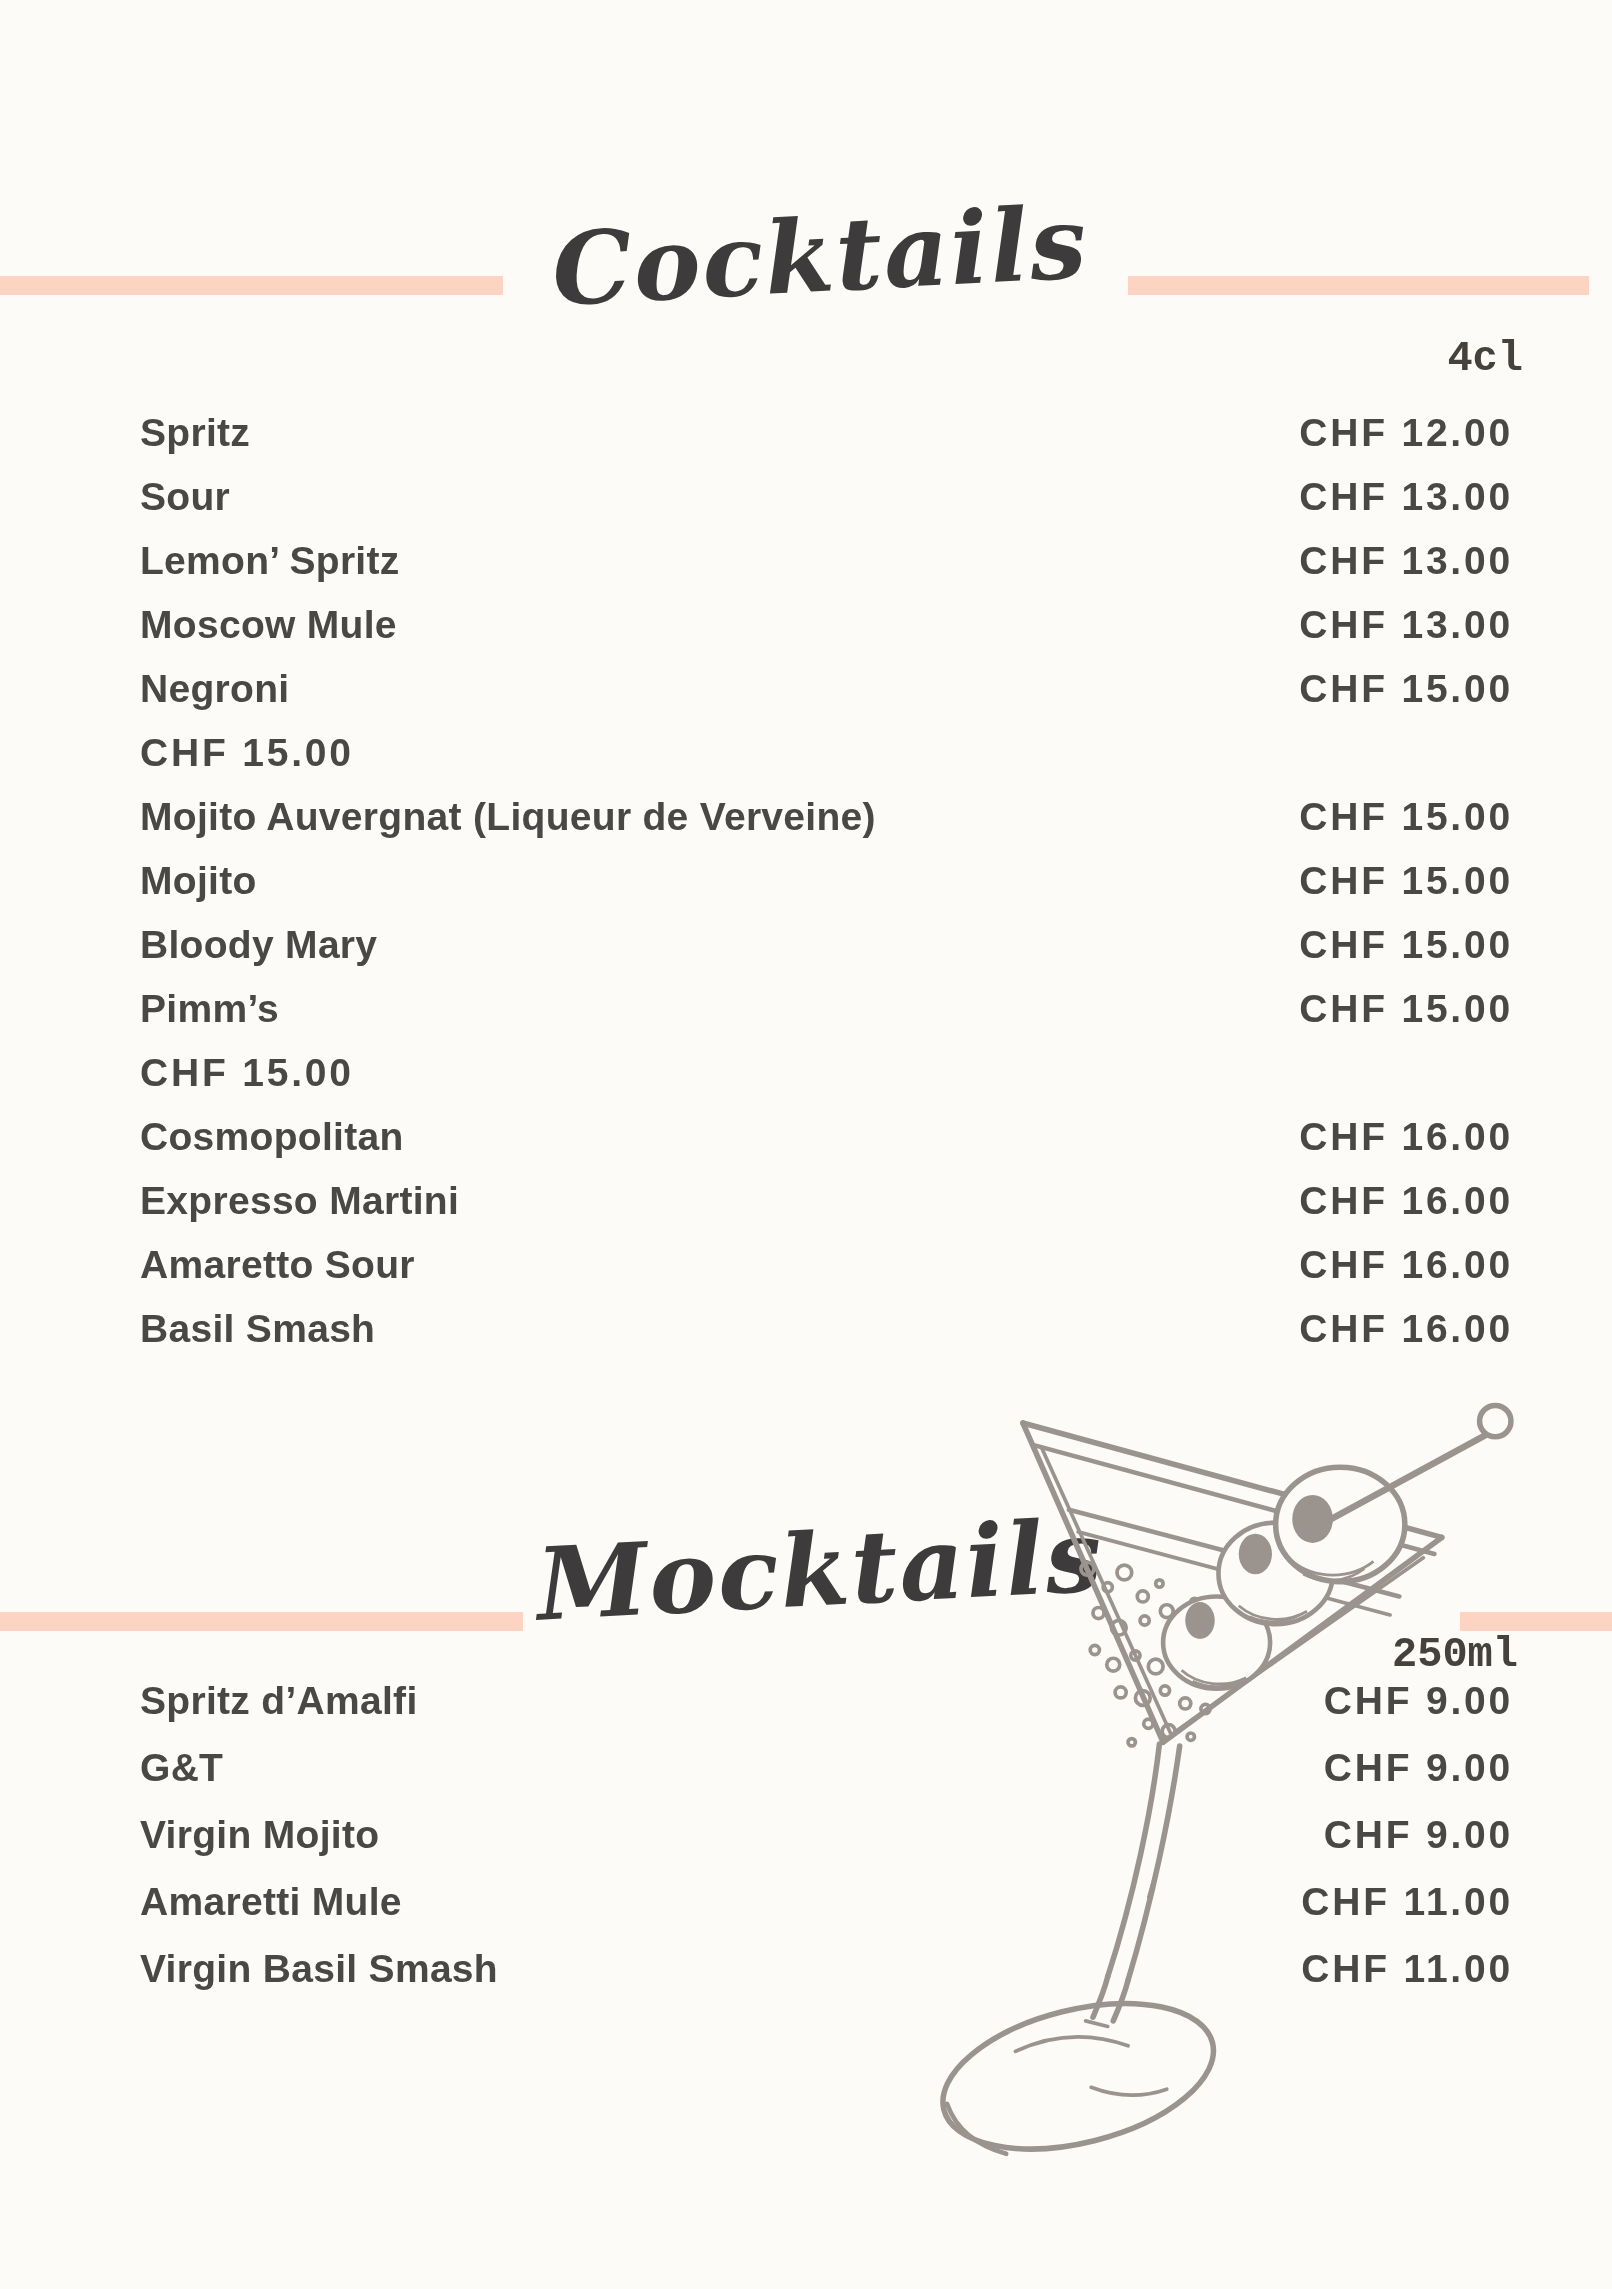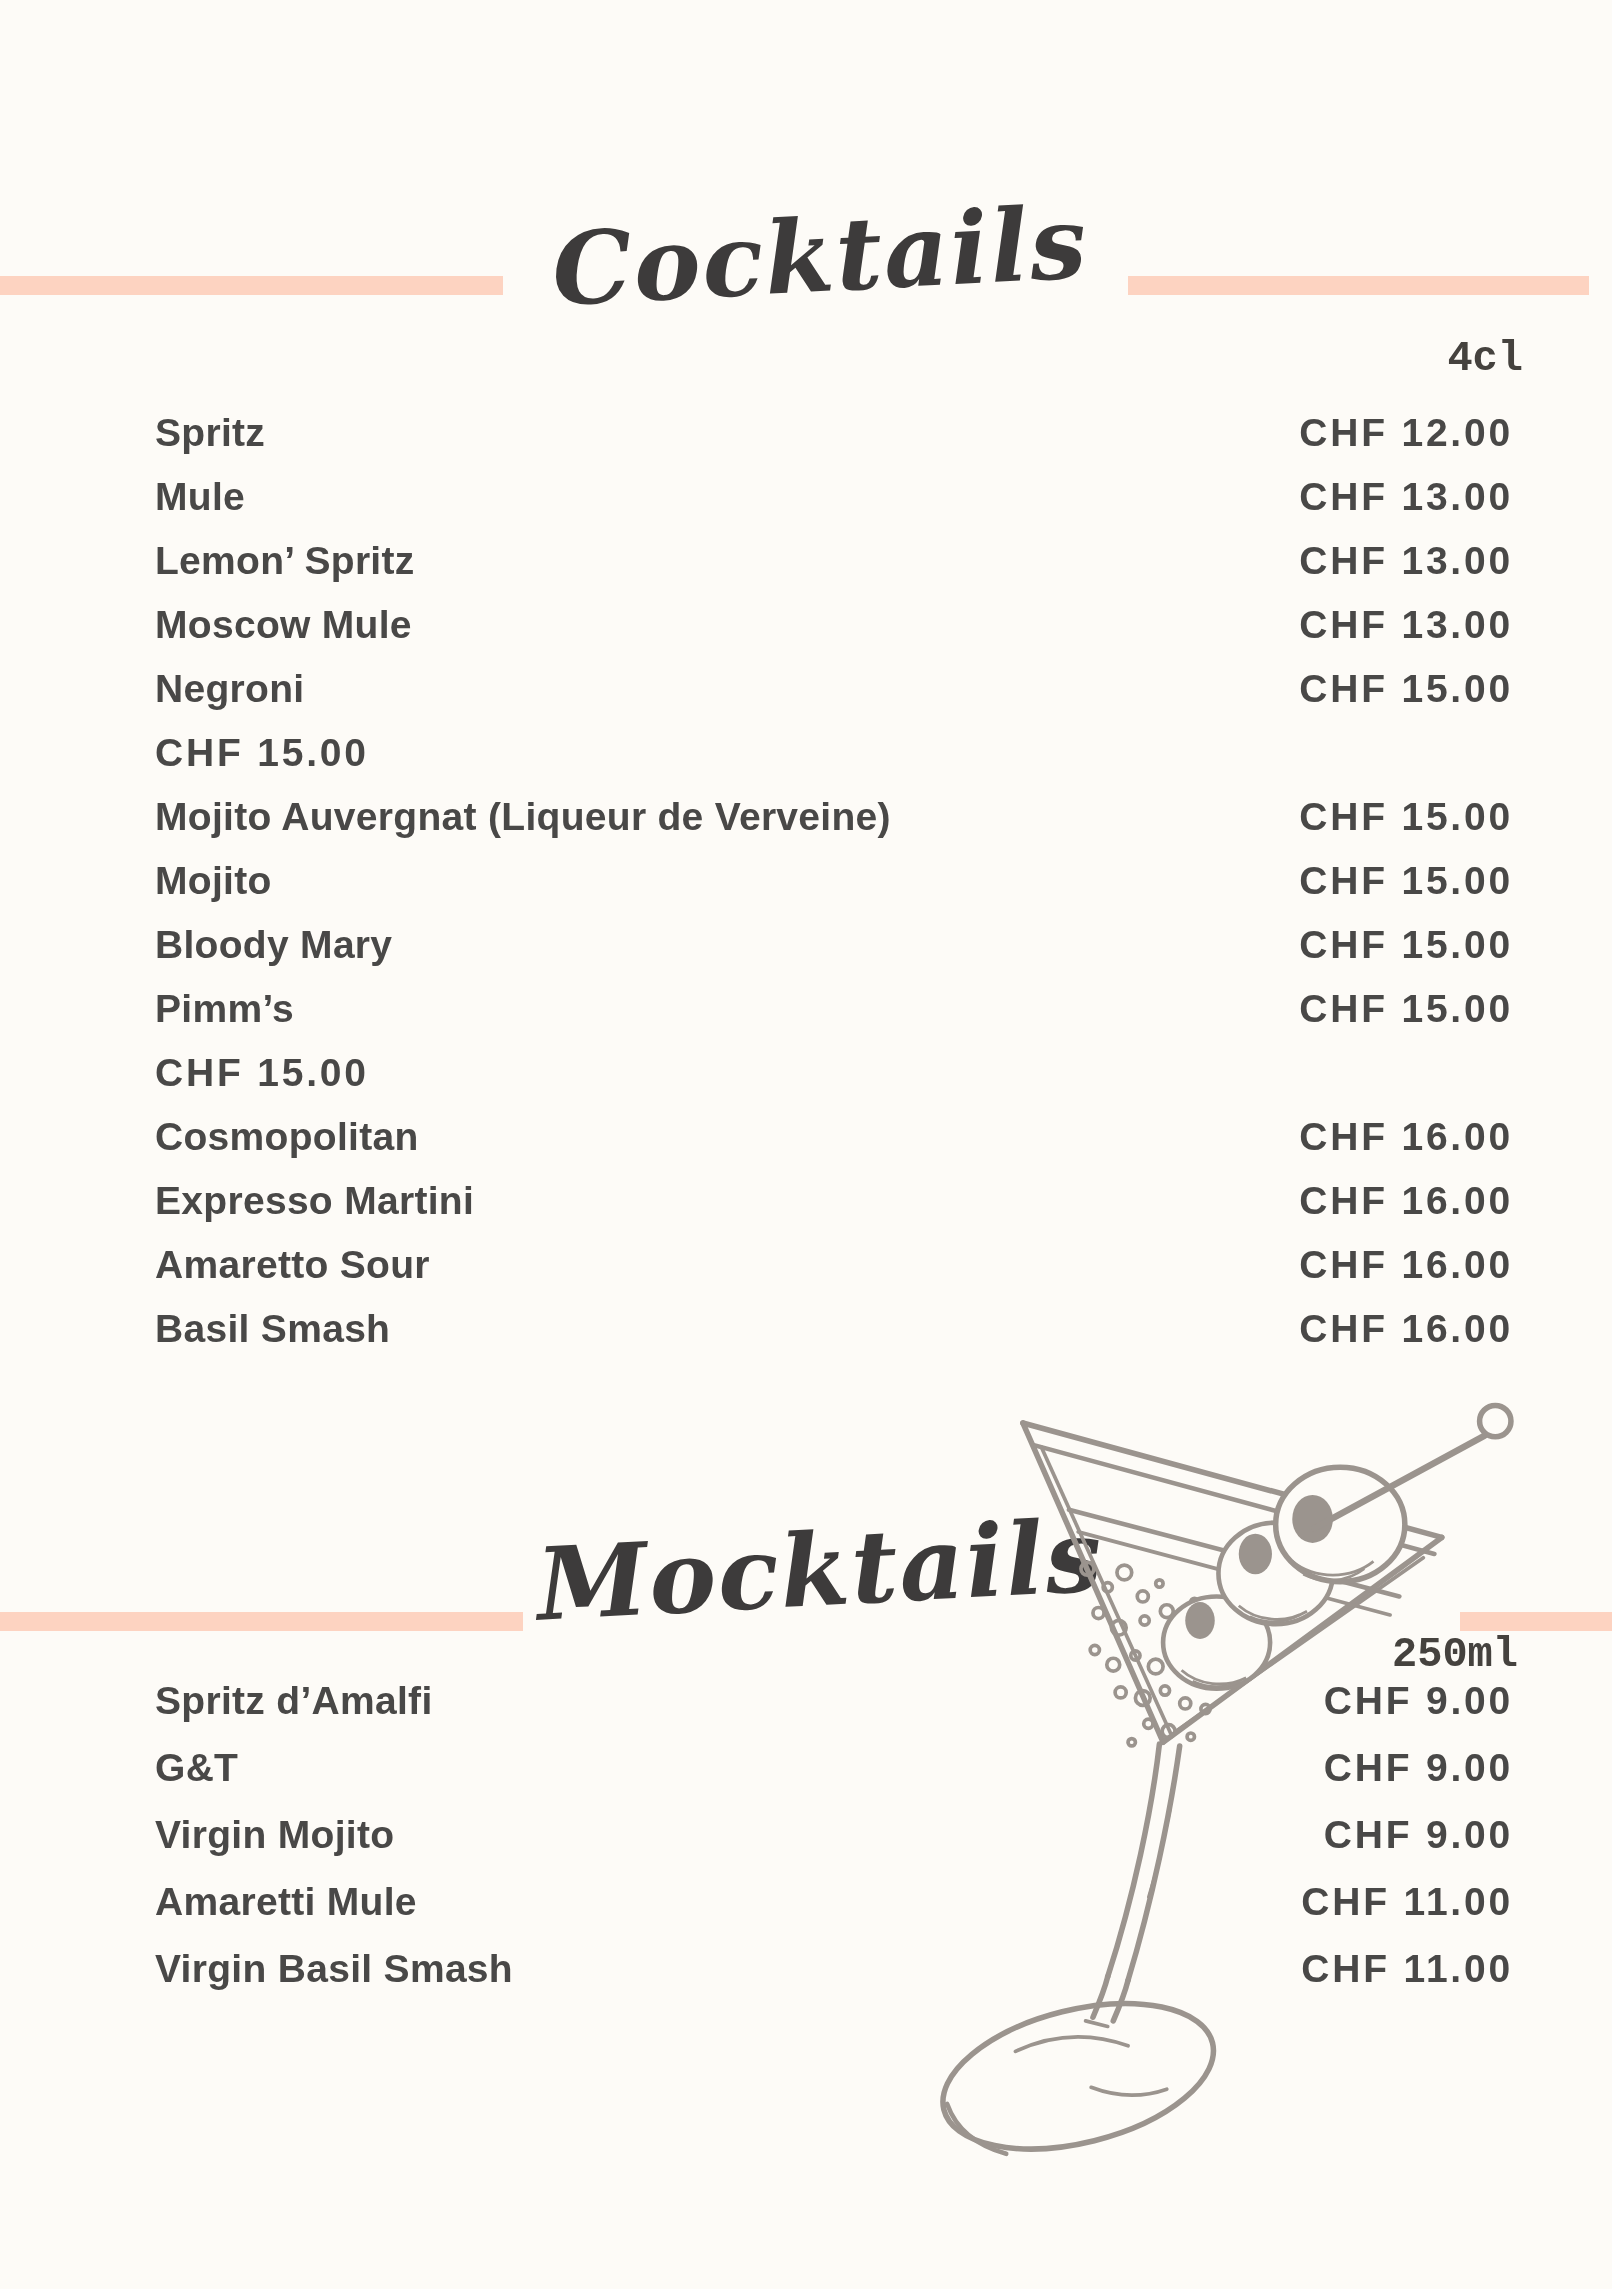--- a/index.html
+++ b/index.html
@@ -31,21 +31,21 @@
   .title-cocktails{left:820px;top:196px}
   .title-mocktails{left:820px;top:1510px}
 
   .unit-label{
     position:absolute;font-family:"Liberation Mono",monospace;
     font-weight:700;font-size:42px;line-height:1;color:var(--ink-soft);text-align:right;
   }
   .unit-cocktails{right:89px;top:338px}
   .unit-mocktails{right:94px;top:1634px}
 
-  .menu-list{position:absolute;left:155px;right:99px;z-index:2}
+  .menu-list{position:absolute;left:140px;right:99px;z-index:2}
   .list-cocktails{top:401px}
   .list-mocktails{top:1667px}
   .menu-row{display:flex;justify-content:space-between;align-items:center}
   .list-cocktails .menu-row{height:64px}
   .list-mocktails .menu-row{height:67px}
   .item-name{
     font-weight:700;font-size:39px;letter-spacing:0.3px;white-space:nowrap;
   }
   .item-price{
     font-weight:700;font-size:39px;letter-spacing:2.8px;white-space:nowrap;text-align:center;
@@ -63,21 +63,21 @@
     <h1 class="script-title title-cocktails">Cocktails</h1>
     <div class="accent-line line-c-right"></div>
     <div class="unit-label unit-cocktails">4cl</div>
     <div class="menu-list list-cocktails">
   <div class="menu-row">
     <span class="item-name">Spritz</span>
     <span class="item-price">CHF 12.00</span>
   </div>
 
   <div class="menu-row">
-    <span class="item-name">Mule</span>
+    <span class="item-name">Sour</span>
     <span class="item-price">CHF 13.00</span>
   </div>
 
   <div class="menu-row">
     <span class="item-name">Lemon’ Spritz</span>
     <span class="item-price">CHF 13.00</span>
   </div>
 
   <div class="menu-row">
     <span class="item-name">Moscow Mule</span>

